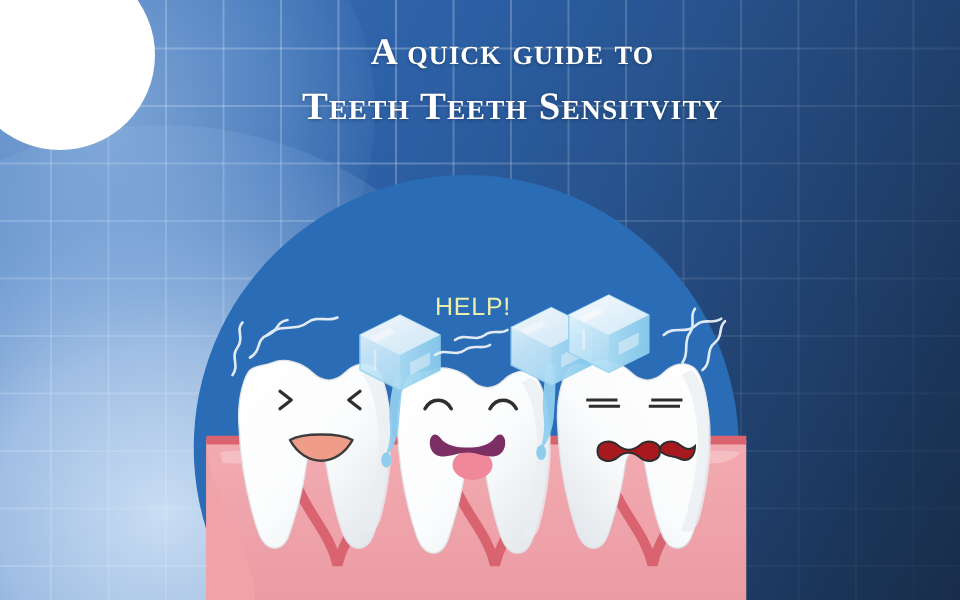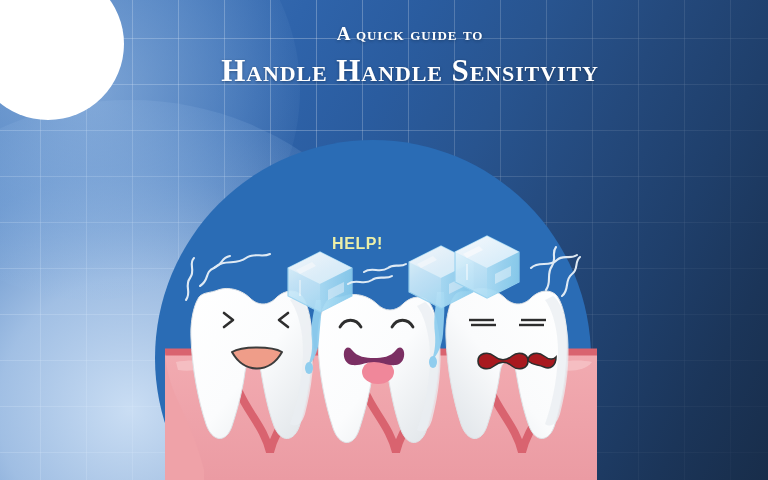--- a/index.html
+++ b/index.html
@@ -99,21 +99,21 @@
     width: 520px;
     text-align: center;
     color: #ffffff;
     font-family: "Liberation Serif", "DejaVu Serif", serif;
     font-weight: 700;
     line-height: 1.30;
     letter-spacing: 0.9px;
     font-variant: small-caps;
     text-shadow: 0 1px 3px rgba(8,26,48,0.45);
   }
-  .heading .l1 { font-size: 19px; display: block; text-align: center; }
+  .heading .l1 { font-size: 30px; display: block; text-align: center; }
   .heading .l2 { font-size: 31px; display: block; margin-top: 4px; }
 
   
   .blue-circle {
     position: absolute;
     left: 155px;
     top: 140px;
     width: 436px;
     height: 436px;
     border-radius: 50%;
@@ -122,25 +122,25 @@
 
   .scene {
     position: absolute;
     left: 0; top: 0;
     width: 768px; height: 480px;
   }
   .scene svg { display: block; }
 
   .help-text {
     position: absolute;
-    left: 332px;
+    left: 348px;
     top: 235px;
     font-family: "Liberation Sans", sans-serif;
-    font-size: 16px;
-    font-weight: 700;
+    font-size: 20px;
+    font-weight: 400;
     letter-spacing: 0.6px;
     color: #ecefa8;
   }
 </style>
 </head>
 <body>
 
 <div id="poster">
 
   <div class="grid"></div>
@@ -326,16 +326,16 @@
       </g>
     </svg>
   </div>
 
   <div class="help-text">HELP!</div>
 
   <div class="logo-disc"></div>
 
   <div class="heading">
     <span class="l1">A quick guide to</span>
-    <span class="l2">Handle Handle Sensitvity</span>
+    <span class="l2">Teeth Teeth Sensitvity</span>
   </div>
 
 </div>
 
 </body></html>

